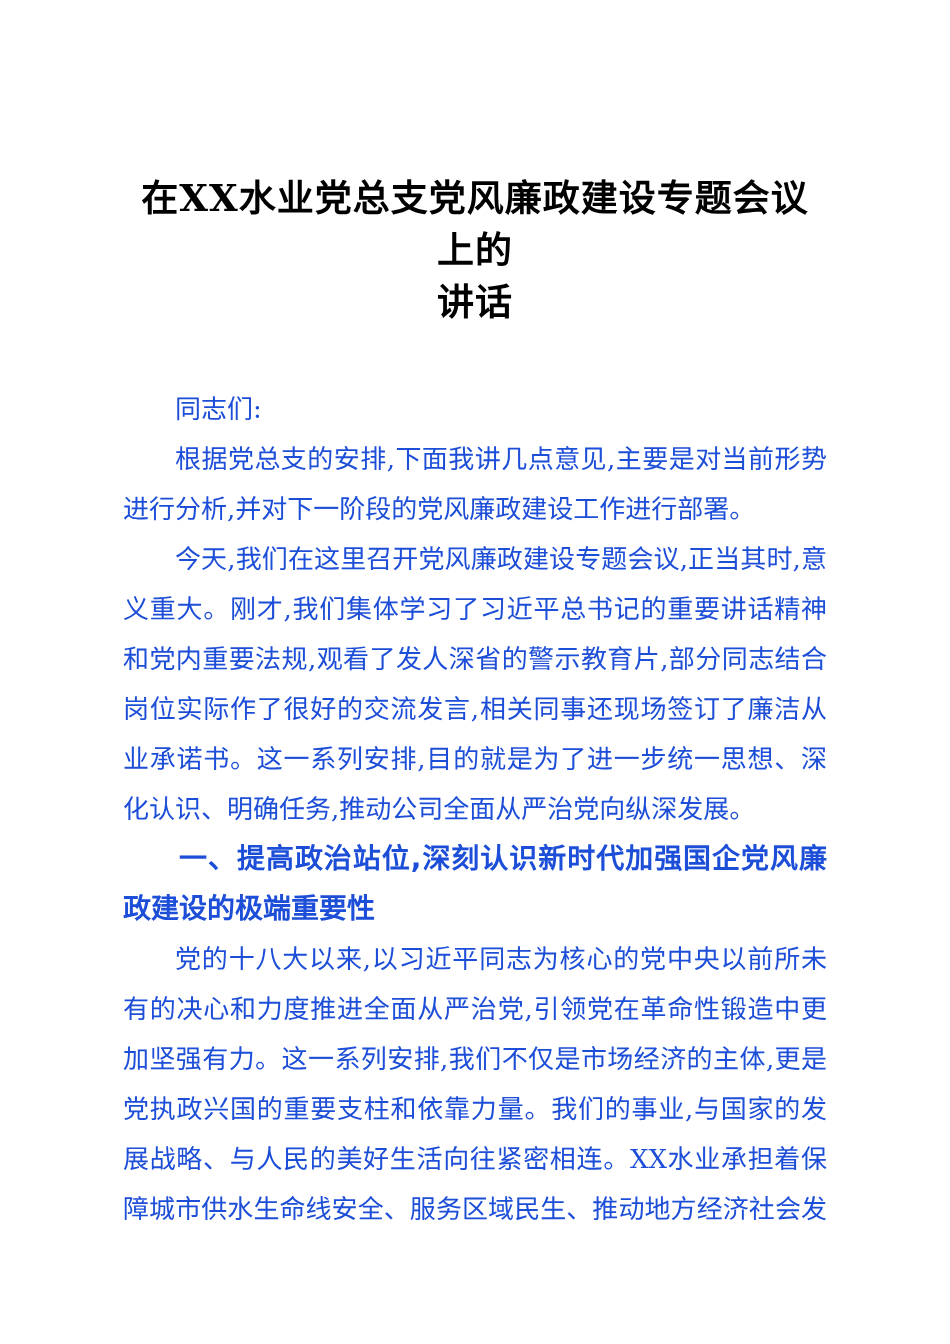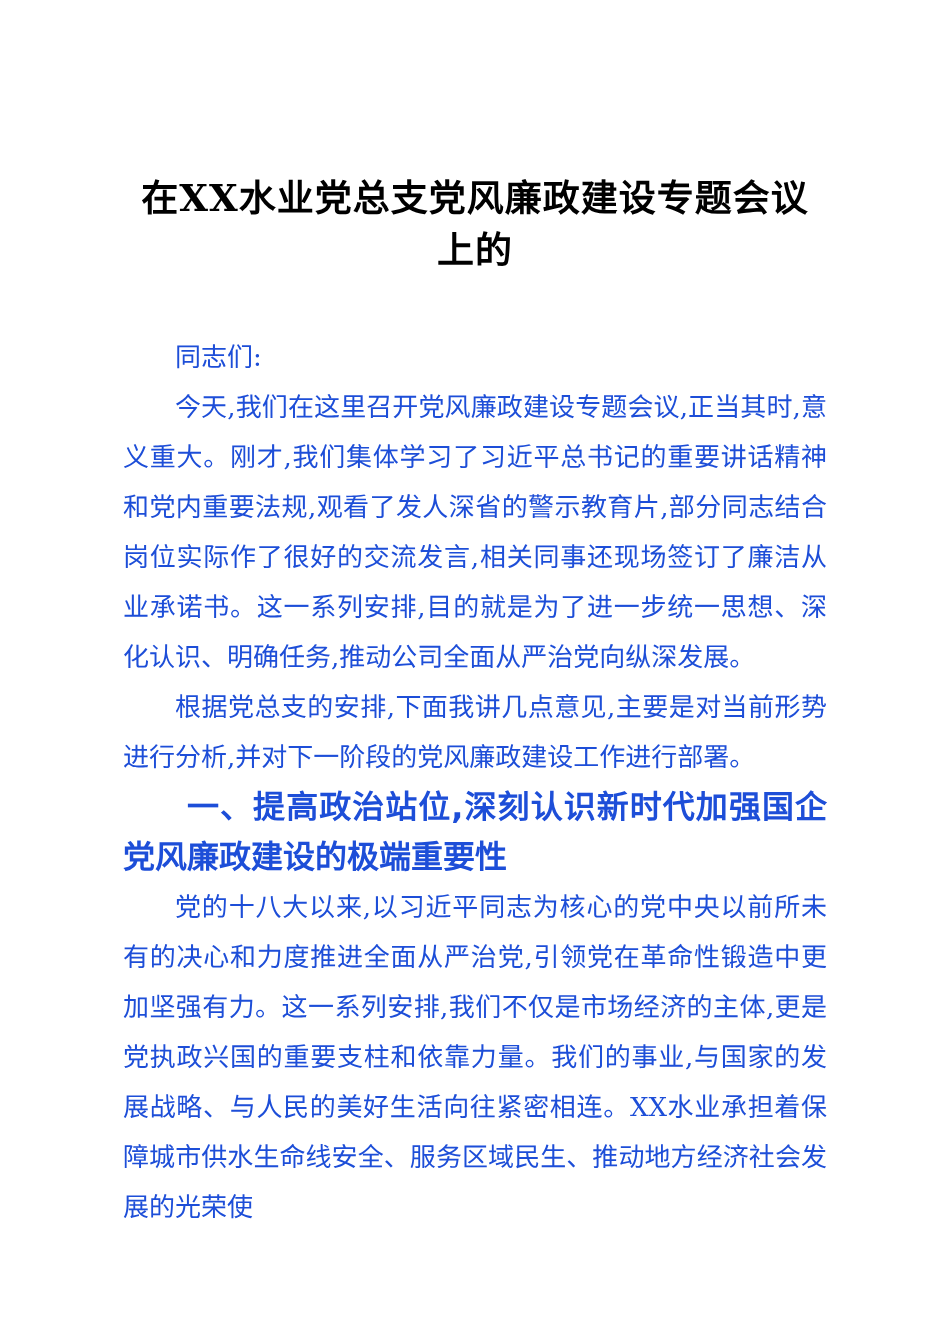--- a/index.html
+++ b/index.html
@@ -43,40 +43,41 @@
   }
   p.salutation {
     margin: 56px 0 0 0;
     text-indent: 2em;
   }
   p.heading {
     margin: 0;
     text-indent: 2em;
     font-family: "DejaVu Sans", "Liberation Sans", sans-serif;
     font-weight: 700;
-    font-size: 32px;
+    font-size: 28px;
     line-height: 50px;
   }
 </style>
 </head>
 <body>
 
 <div class="page">
   <div class="content">
 
     <h1 class="doc-title">
       <span>在XX水业党总支党风廉政建设专题会议上的</span>
+      <span>讲话</span>
     </h1>
 
     <div class="body-text">
       <p class="salutation">同志们:</p>
 
+      <p class="para">根据党总支的安排,下面我讲几点意见,主要是对当前形势进行分析,并对下一阶段的党风廉政建设工作进行部署。</p>
+
       <p class="para">今天,我们在这里召开党风廉政建设专题会议,正当其时,意义重大。刚才,我们集体学习了习近平总书记的重要讲话精神和党内重要法规,观看了发人深省的警示教育片,部分同志结合岗位实际作了很好的交流发言,相关同事还现场签订了廉洁从业承诺书。这一系列安排,目的就是为了进一步统一思想、深化认识、明确任务,推动公司全面从严治党向纵深发展。</p>
-
-      <p class="para">根据党总支的安排,下面我讲几点意见,主要是对当前形势进行分析,并对下一阶段的党风廉政建设工作进行部署。</p>
 
       <p class="heading">一、提高政治站位,深刻认识新时代加强国企党风廉政建设的极端重要性</p>
 
       <p class="para">党的十八大以来,以习近平同志为核心的党中央以前所未有的决心和力度推进全面从严治党,引领党在革命性锻造中更加坚强有力。这一系列安排,我们不仅是市场经济的主体,更是党执政兴国的重要支柱和依靠力量。我们的事业,与国家的发展战略、与人民的美好生活向往紧密相连。XX水业承担着保障城市供水生命线安全、服务区域民生、推动地方经济社会发展的光荣使</p>
     </div>
 
   </div>
 </div>
 
 </body></html>

